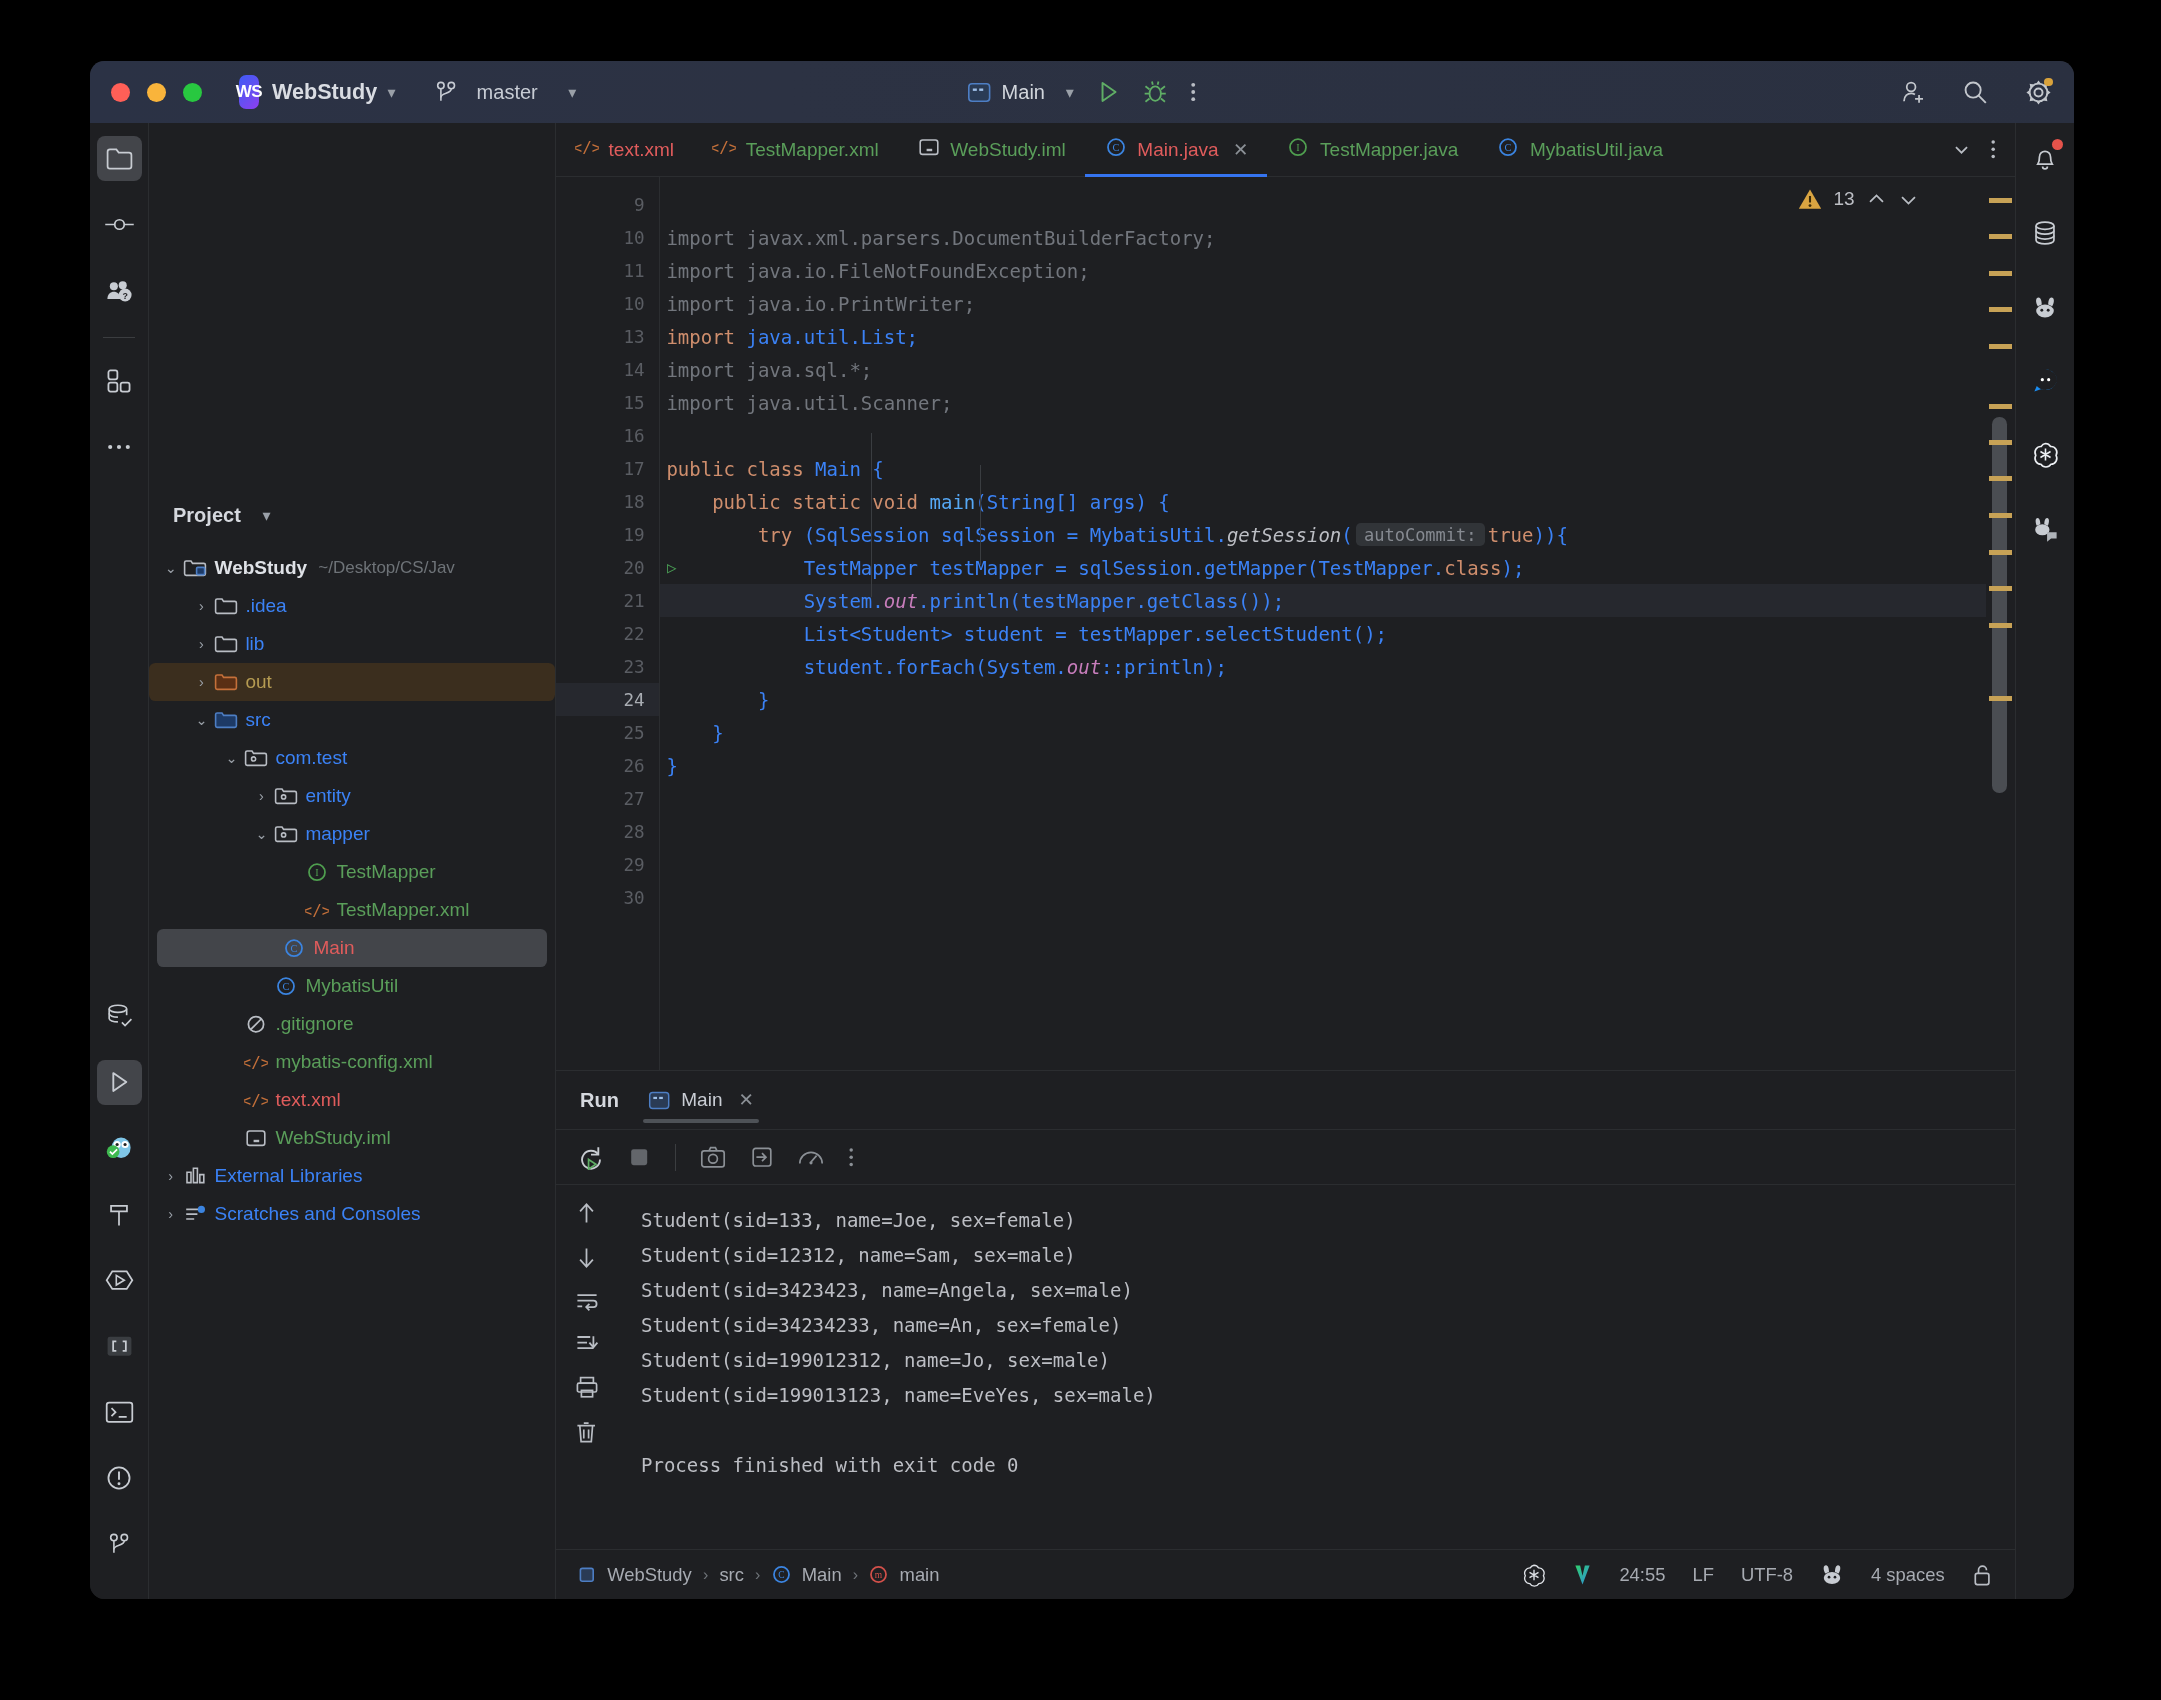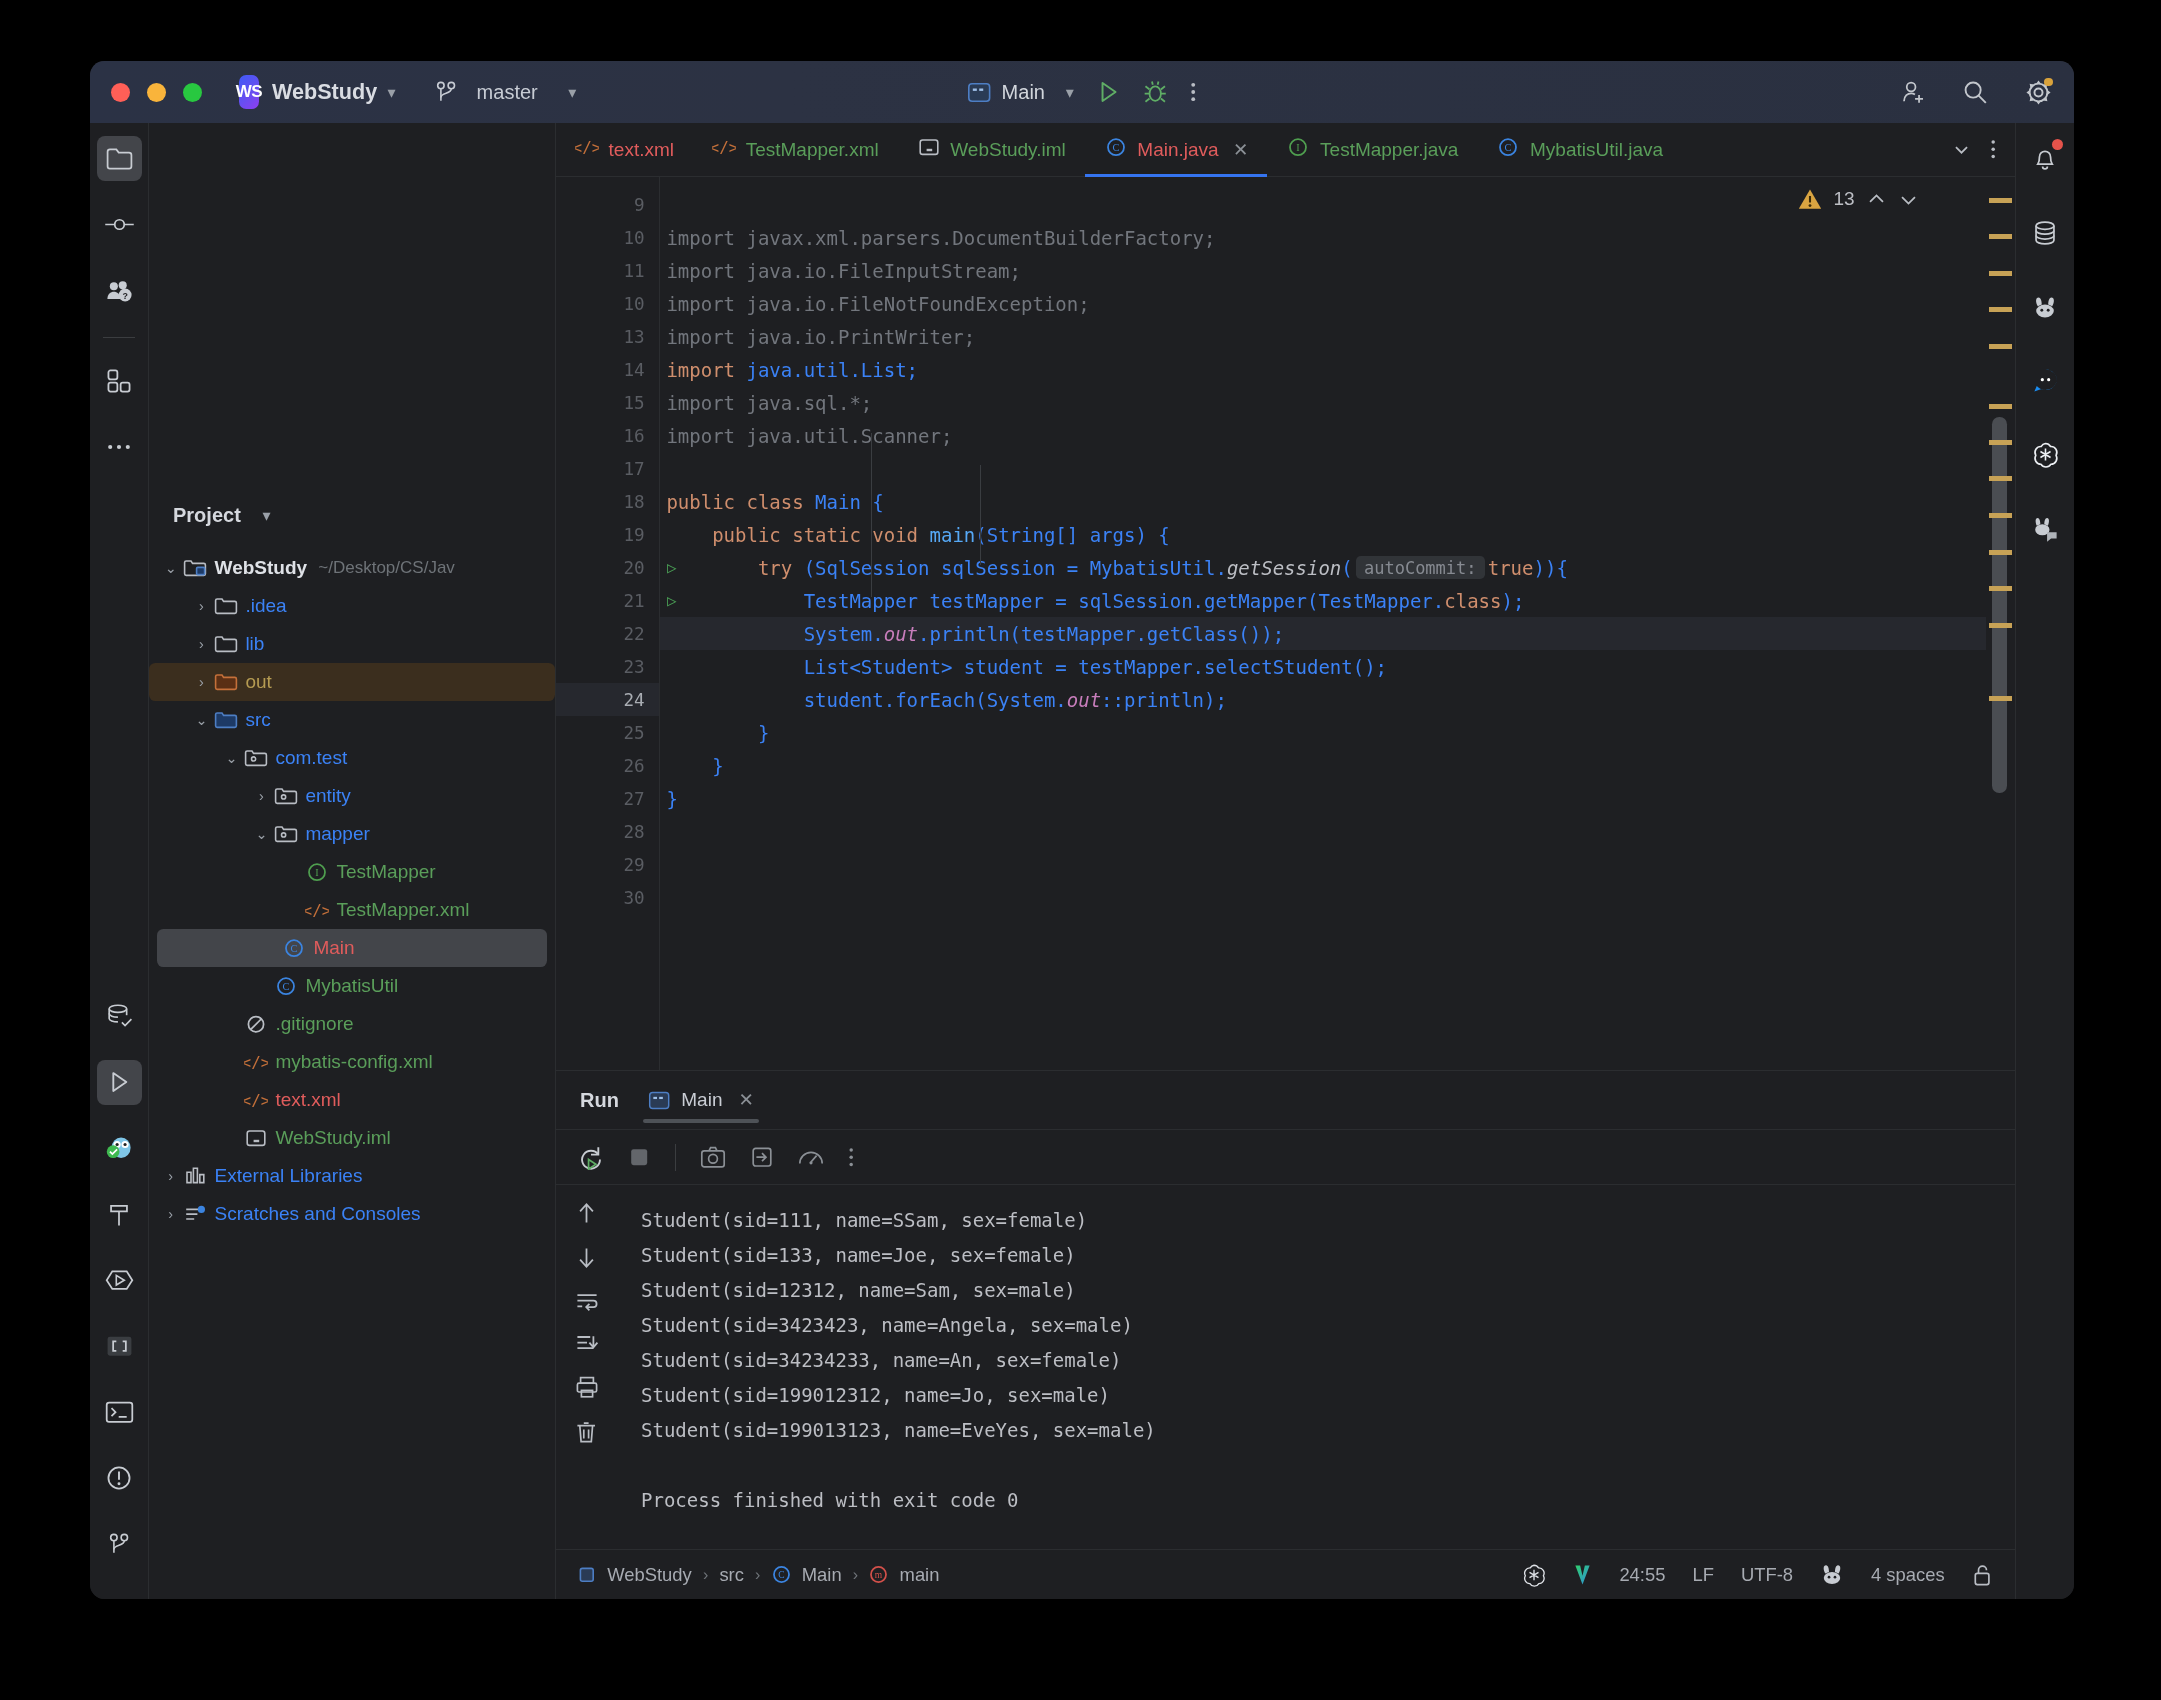--- a/index.html
+++ b/index.html
@@ -684,21 +684,20 @@
             <div class="gline">27</div>
             <div class="gline">28</div>
             <div class="gline">29</div>
             <div class="gline">30</div>
           </div>
         <div class="code" id="code">
           <div class="indent-guide" style="left:211px;top:256px;height:164px"></div>
           <div class="indent-guide" style="left:320px;top:288px;height:100px"></div>
         <div class="cline"></div>
             <div class="cline"><span class="dim">import javax.xml.parsers.DocumentBuilderFactory;</span></div>
-            <div class="cline"><span class="dim">import java.io.FileInputStream;</span></div>
             <div class="cline"><span class="dim">import java.io.FileNotFoundException;</span></div>
             <div class="cline"><span class="dim">import java.io.PrintWriter;</span></div>
             <div class="cline"><span class="kw">import</span><span class="plain"> java.util.List;</span></div>
             <div class="cline"><span class="dim">import java.sql.*;</span></div>
             <div class="cline"><span class="dim">import java.util.Scanner;</span></div>
             <div class="cline"></div>
             <div class="cline"><span class="kw">public class </span><span class="plain">Main {</span></div>
             <div class="cline"><span class="kw">    public static void </span><span class="fn">main</span><span class="plain">(String[] args) {</span></div>
             <div class="cline"><span class="plain">        </span><span class="kw">try</span><span class="plain"> (SqlSession sqlSession = MybatisUtil.</span><span class="ital">getSession</span><span class="plain">(</span><span class="hint">autoCommit:</span><span class="kw">true</span><span class="plain">)){</span></div>
             <div class="cline"><span class="plain">            TestMapper testMapper = sqlSession.getMapper(TestMapper.</span><span class="kw">class</span><span class="plain">);</span></div>
@@ -837,21 +836,20 @@
               </svg>
             </span>
             <span class="icon-btn">
               <svg width="22.4" height="24" viewBox="0 0 28 30">
                 <path d="M3 7 h22 M11 4 h6 M6 7 l1.6 20 h12.8 L22 7" fill="none" stroke="#b9bdc4" stroke-width="2.1"></path>
                 <path d="M11 12 v11 M17 12 v11" stroke="#b9bdc4" stroke-width="2.1"></path>
               </svg>
             </span>
           </div>
           <div class="console" id="console">
-              <div>Student(sid=111, name=SSam, sex=female)</div>
               <div>Student(sid=133, name=Joe, sex=female)</div>
               <div>Student(sid=12312, name=Sam, sex=male)</div>
               <div>Student(sid=3423423, name=Angela, sex=male)</div>
               <div>Student(sid=34234233, name=An, sex=female)</div>
               <div>Student(sid=199012312, name=Jo, sex=male)</div>
               <div>Student(sid=199013123, name=EveYes, sex=male)</div>
               <div>&nbsp;</div>
               <div>Process finished with exit code 0</div>
             </div>
         </div>

